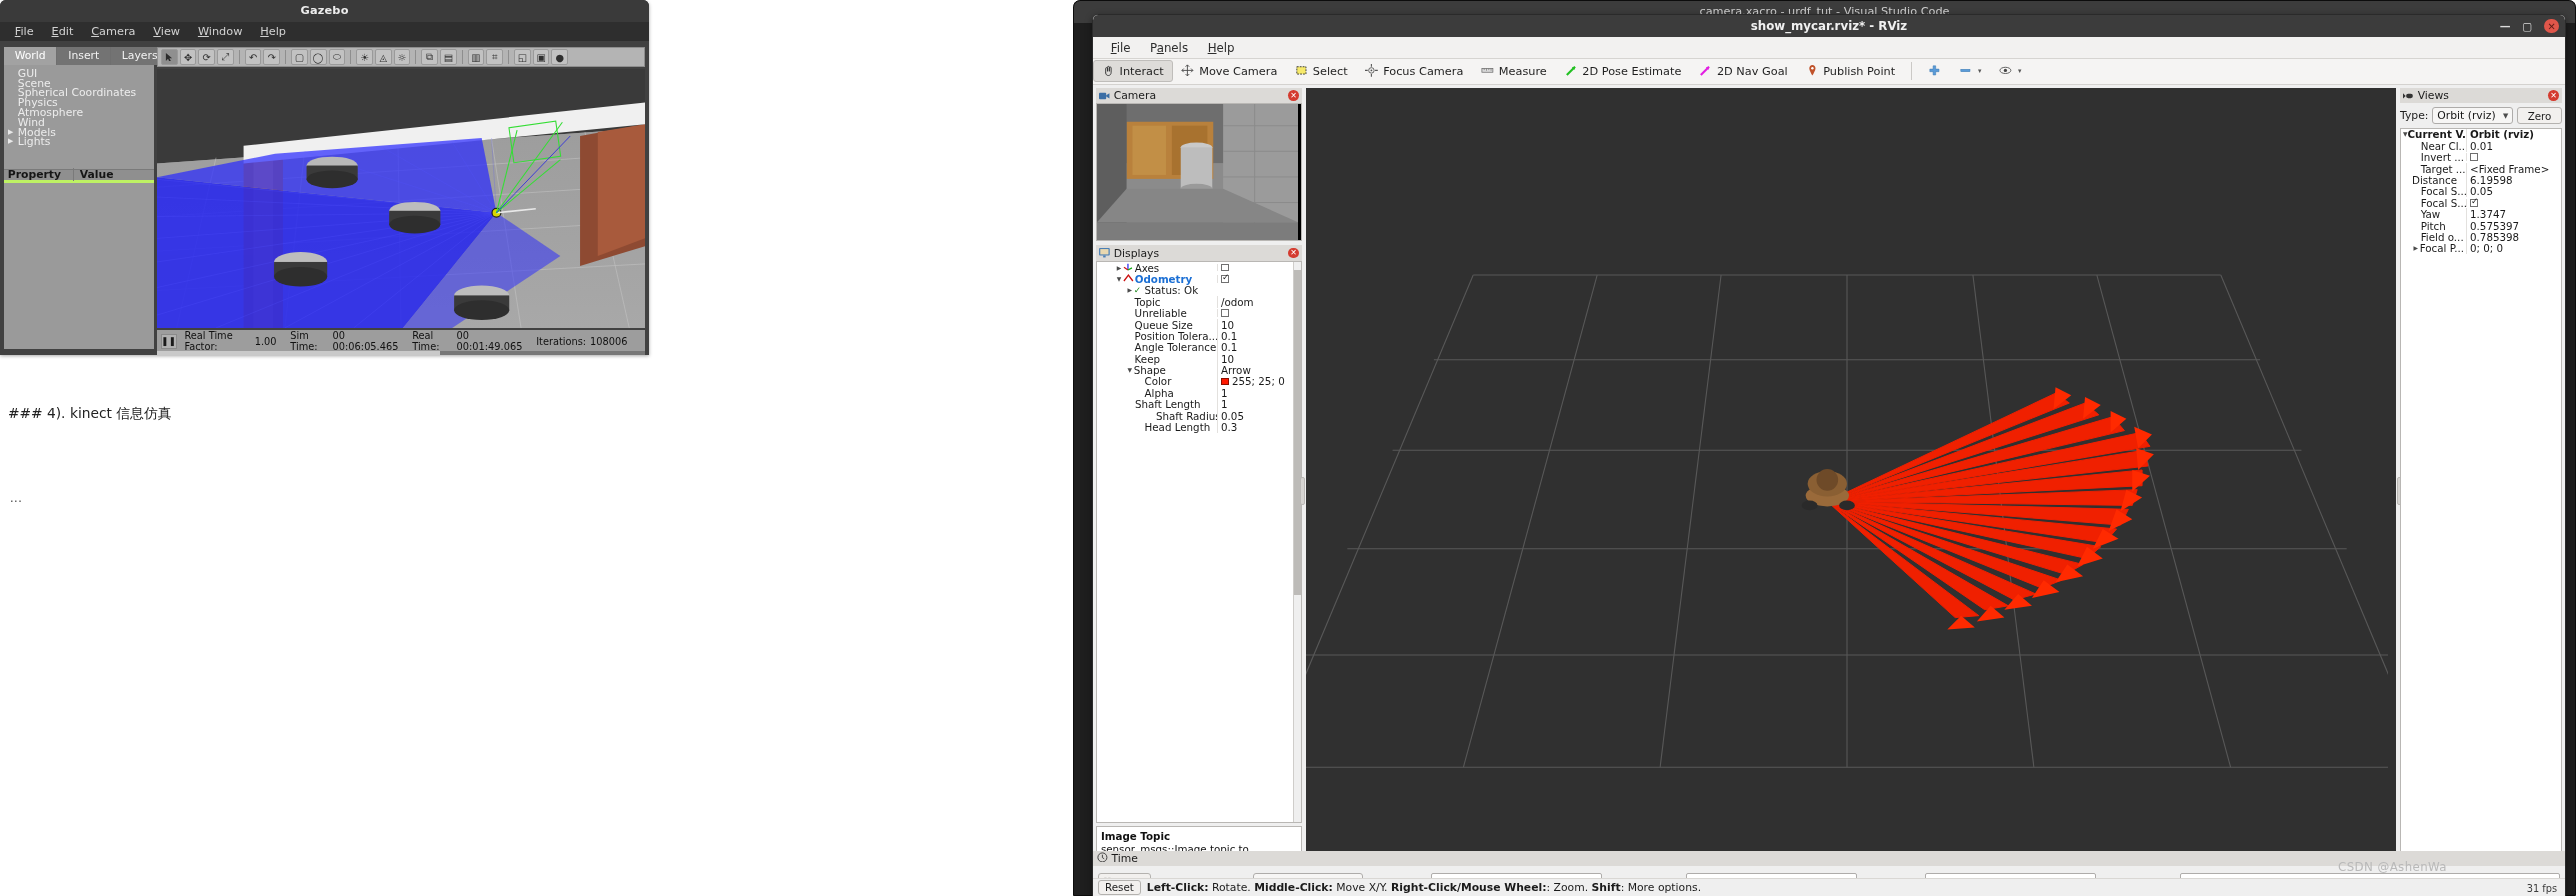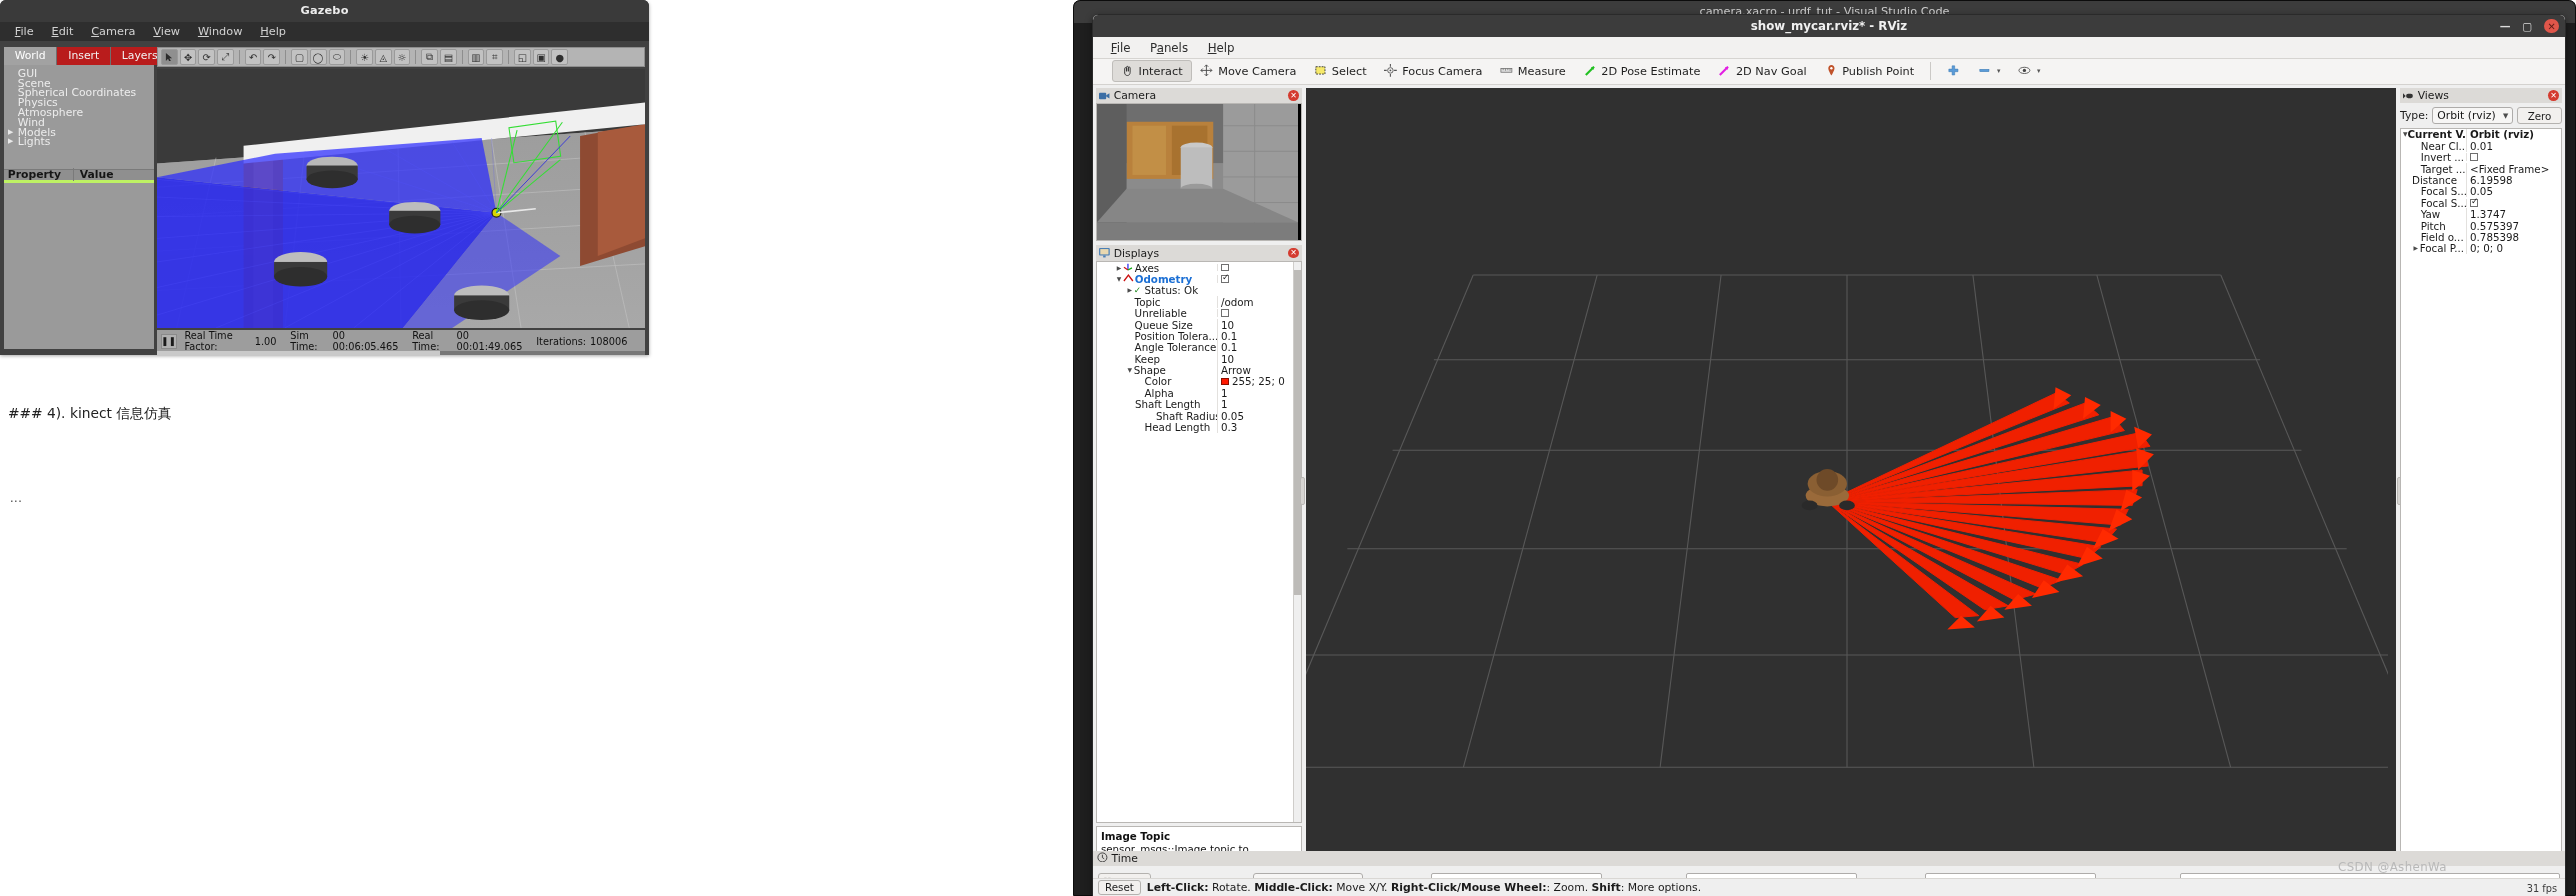--- a/index.html
+++ b/index.html
@@ -64,21 +64,21 @@
   #gz-body { position:relative; height:314px; background:#414141; }
 
   
   #gz-left {
     position:absolute; left:3.9px; top:5.9px; width:150px; bottom:5.9px;
     background:#9a9a9a;
   }
   #gz-tabs { display:flex; height:17.7px; }
   #gz-tabs .t {
     flex:0 0 auto; padding:2px 10.8px; font-size:10.8px; color:#f2f2f2;
-    background:#b91c1c; border-right:1px solid #6f6f6f;
+    background:#737373; border-right:1px solid #6f6f6f;
   }
   #gz-tabs .t.active { background:#a2a2a2; color:#ffffff; }
   #gz-tree {
     background:#9a9a9a; padding:3.9px 0 0 0; height:104px;
   }
   #gz-tree .row {
     display:flex; align-items:center; height:9.8px; margin:0 0 0 0;
     padding:0 0 0 13.8px; font-size:10.8px; color:#ececec; line-height:9.8px;
   }
   #gz-tree .row .tri {
@@ -154,21 +154,21 @@
     justify-content:center;
   }
   #rv-menu {
     height:21.6px; background:#f2f1f0; border-bottom:1px solid #d6d4d1;
     display:flex; align-items:center; padding-left:7.9px;
   }
   #rv-menu .mi { font-size:11.8px; color:#2d2d2d; padding:2px 9.8px; }
   #rv-menu .mi u { text-decoration:underline; }
   #rv-toolbar {
     height:25.6px; background:#f5f4f3; border-bottom:1px solid #d4d2cf;
-    display:flex; align-items:center; padding-left:19px; gap:0;
+    display:flex; align-items:center; padding-left:0; gap:0;
   }
   .tb {
     display:flex; align-items:center; gap:3.9px; padding:3px 7.9px;
     font-size:11.3px; color:#1f1f1f; border:1px solid transparent; border-radius:3px;
   }
   .tb.active { background:#dedcd9; border-color:#bfbdba; }
   .tbsep { width:1px; height:17.7px; background:#cbc9c6; margin:0 6.9px; }
   .tbicon { width:13.8px; height:13.8px; display:inline-block; position:relative; }
 
   #rv-main {

